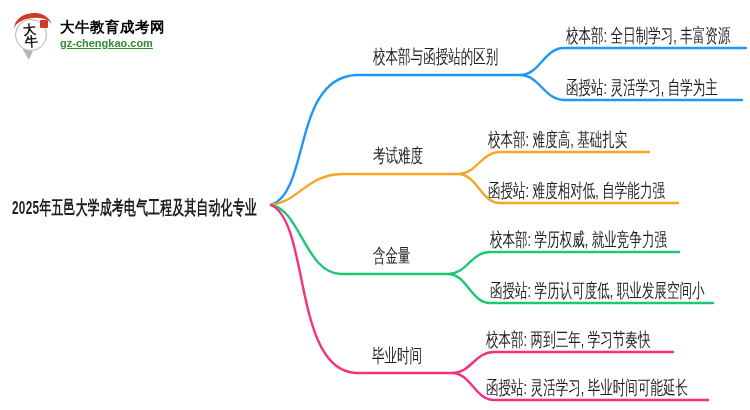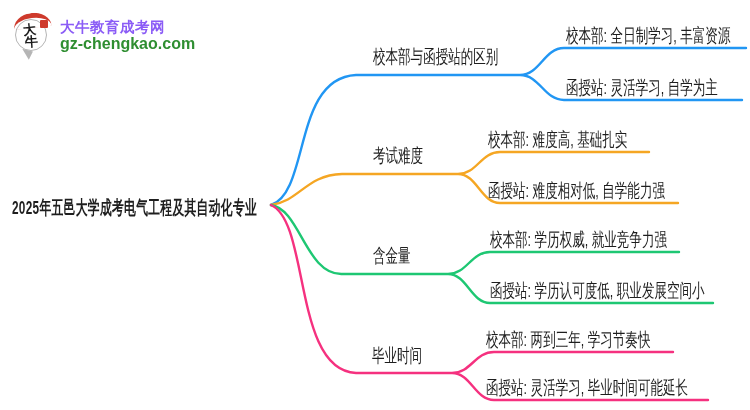--- a/index.html
+++ b/index.html
@@ -19,21 +19,21 @@
   .logo-mark{position:relative;width:44px;height:48px;flex:0 0 auto;}
   .bubble{position:absolute;left:3px;top:6px;width:32px;height:32px;border-radius:50%;background:#fff;border:1.5px solid #b5b5b5;box-sizing:border-box;}
   .bubble-tail{position:absolute;left:9px;top:37px;width:0;height:0;border-left:9px solid transparent;border-right:2px solid transparent;border-top:9px solid #b5b5b5;transform:rotate(14deg);}
   .hat{position:absolute;left:1px;top:0;width:38px;height:15px;border-radius:50% 50% 0 0/100% 100% 0 0;border-top:5px solid #ce3a2c;box-sizing:border-box;transform:rotate(-7deg);}
   .seal{position:absolute;left:28px;top:7px;width:8px;height:8px;background:#ce3a2c;border-radius:1px;}
   .logo-char{position:absolute;font-family:"DejaVu Serif",serif;font-weight:700;color:#1a1a1a;line-height:1;}
   .char-top{left:11px;top:10px;font-size:13px;transform:rotate(-6deg);}
   .char-bottom{left:13px;top:22px;font-size:13px;transform:rotate(-4deg);}
   .logo-text{margin-left:4px;padding-top:6px;}
   .logo-name{font-size:14.5px;font-weight:700;letter-spacing:0.5px;line-height:17px;}
-  .logo-url{font-size:16px;font-weight:700;line-height:15px;}
+  .logo-url{font-size:11px;font-weight:700;line-height:15px;text-decoration:underline;}
 </style>
 </head>
 <body>
 
 <div class="canvas">
 
   <svg class="links" width="750" height="410" viewBox="0 0 750 410" xmlns="http://www.w3.org/2000/svg">
     <path d="M271,205 C310,192 293,78 356,75 L520,75
              M520,75 C540,75 544,48 564,48 L746,48
              M520,75 C540,75 544,100 564,100 L742,100" stroke="#2196f3"></path>
@@ -51,21 +51,21 @@
   <div class="logo">
     <div class="logo-mark">
       <div class="bubble"></div>
       <div class="bubble-tail"></div>
       <div class="hat"></div>
       <div class="seal"></div>
       <span class="logo-char char-top">大</span>
       <span class="logo-char char-bottom">牛</span>
     </div>
     <div class="logo-text">
-      <div class="logo-name" style="color: #8b5cf6;">大牛教育成考网</div>
+      <div class="logo-name" style="color: #000000; text-align: center;">大牛教育成考网</div>
       <div class="logo-url" style="color: rgb(47, 142, 49);">gz-chengkao.com</div>
     </div>
   </div>
 
   <div class="cjk root-label" style="left:12px;top:195px;">2025年五邑大学成考电气工程及其自动化专业</div>
 
   <div class="cjk branch-label" style="left:373px;top:44px;">校本部与函授站的区别</div>
   <div class="cjk branch-label" style="left:373px;top:143px;">考试难度</div>
   <div class="cjk branch-label" style="left:373px;top:243px;">含金量</div>
   <div class="cjk branch-label" style="left:372px;top:343px;">毕业时间</div>

